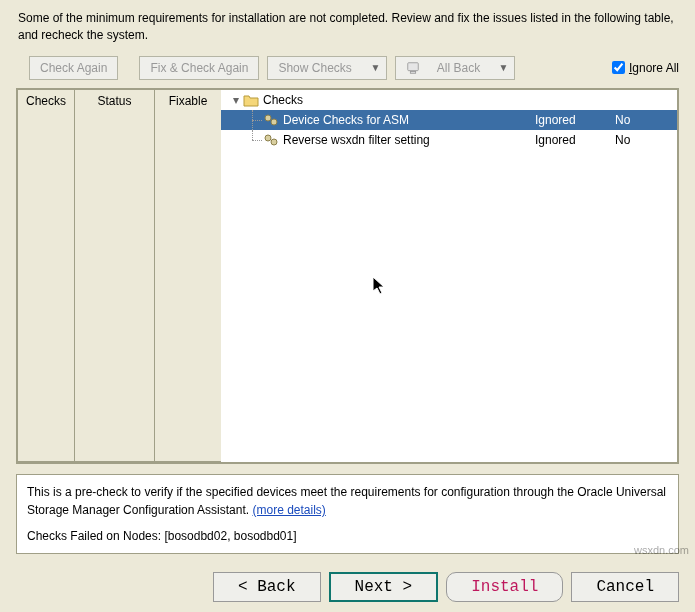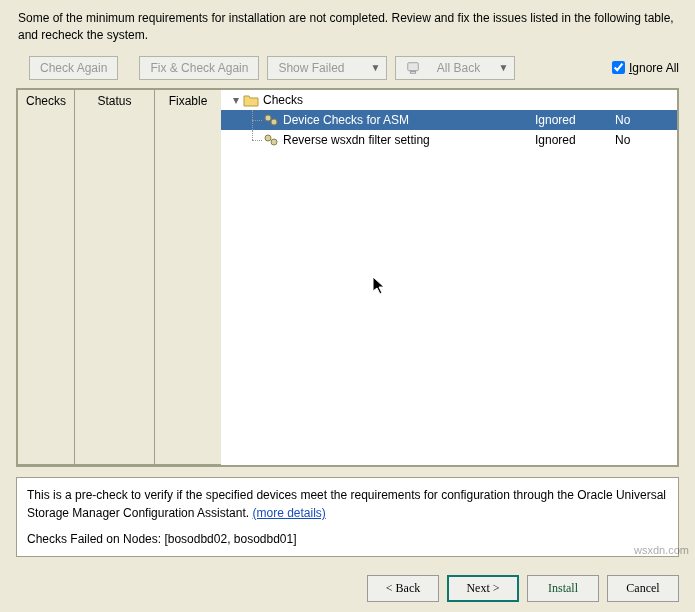--- a/index.html
+++ b/index.html
@@ -147,33 +147,34 @@
   .nav-bar {
     display:flex;
     justify-content: flex-end;
     gap: 8px;
     padding: 8px 16px 10px 16px;
     background:#ece9d8;
   }
   .navbtn {
     background: #efefeb;
     border: 1px solid #999;
-    padding: 4px 16px;
-    font-size: 12px;
-    font-family: Liberation Serif, serif;
+    padding: 4px 24px;
+    font-size: 16px;
+    font-family: Liberation Mono, monospace;
     cursor: pointer;
     min-width: 72px;
     min-height: 26px;
   }
   .navbtn.primary {
     border: 2px solid #0f766e;
   }
   .navbtn.disabled {
-    color: #14532d;
+    color: #be185d;
     cursor: default;
+    border-radius: 10px;
   }
   .underline-first::first-letter { text-decoration: underline; }
   .underline-span { text-decoration: underline; }
   .cursor-fake {
     position:absolute;
     left: 372px; top: 276px;
     pointer-events:none;
   }
   .watermark {
     position:absolute;
@@ -189,21 +190,21 @@
 <div class="instruction">Some of the minimum requirements for installation are not completed. Review and fix the issues listed in the following table, and recheck the system.</div>
 
 <div class="toolbar">
   <button class="btn disabled">
     <span class="underline-first">Check Again</span>
   </button>
   <button class="btn disabled">
     <span>Fix &amp; Check Again</span>
   </button>
   <div class="dropdown">
-    <span>Show Failed</span>
+    <span>Show Checks</span>
     <span class="caret">▼</span>
   </div>
   <div class="dropdown">
     <span class="lefticon">
       <svg viewBox="0 0 16 16" width="14" height="14">
         <rect x="2" y="2" width="12" height="9" rx="1" fill="#e6e6e6" stroke="#999"></rect>
         <rect x="5" y="12" width="6" height="2" fill="#e6e6e6" stroke="#999"></rect>
       </svg>
     </span>
     <span>All Back</span>

